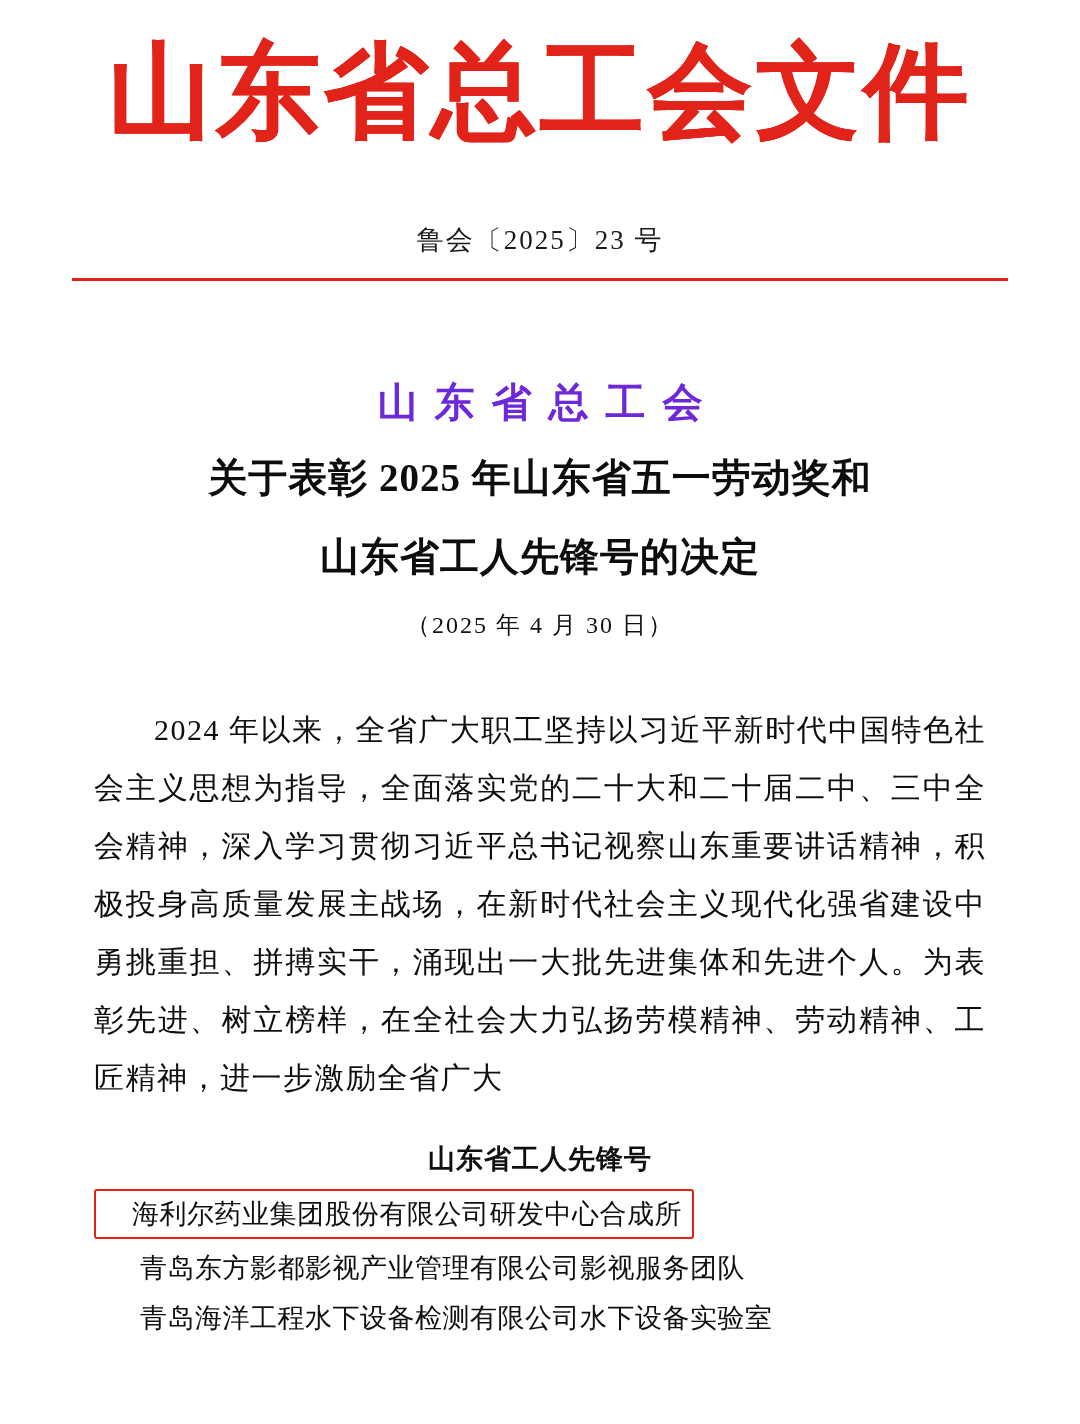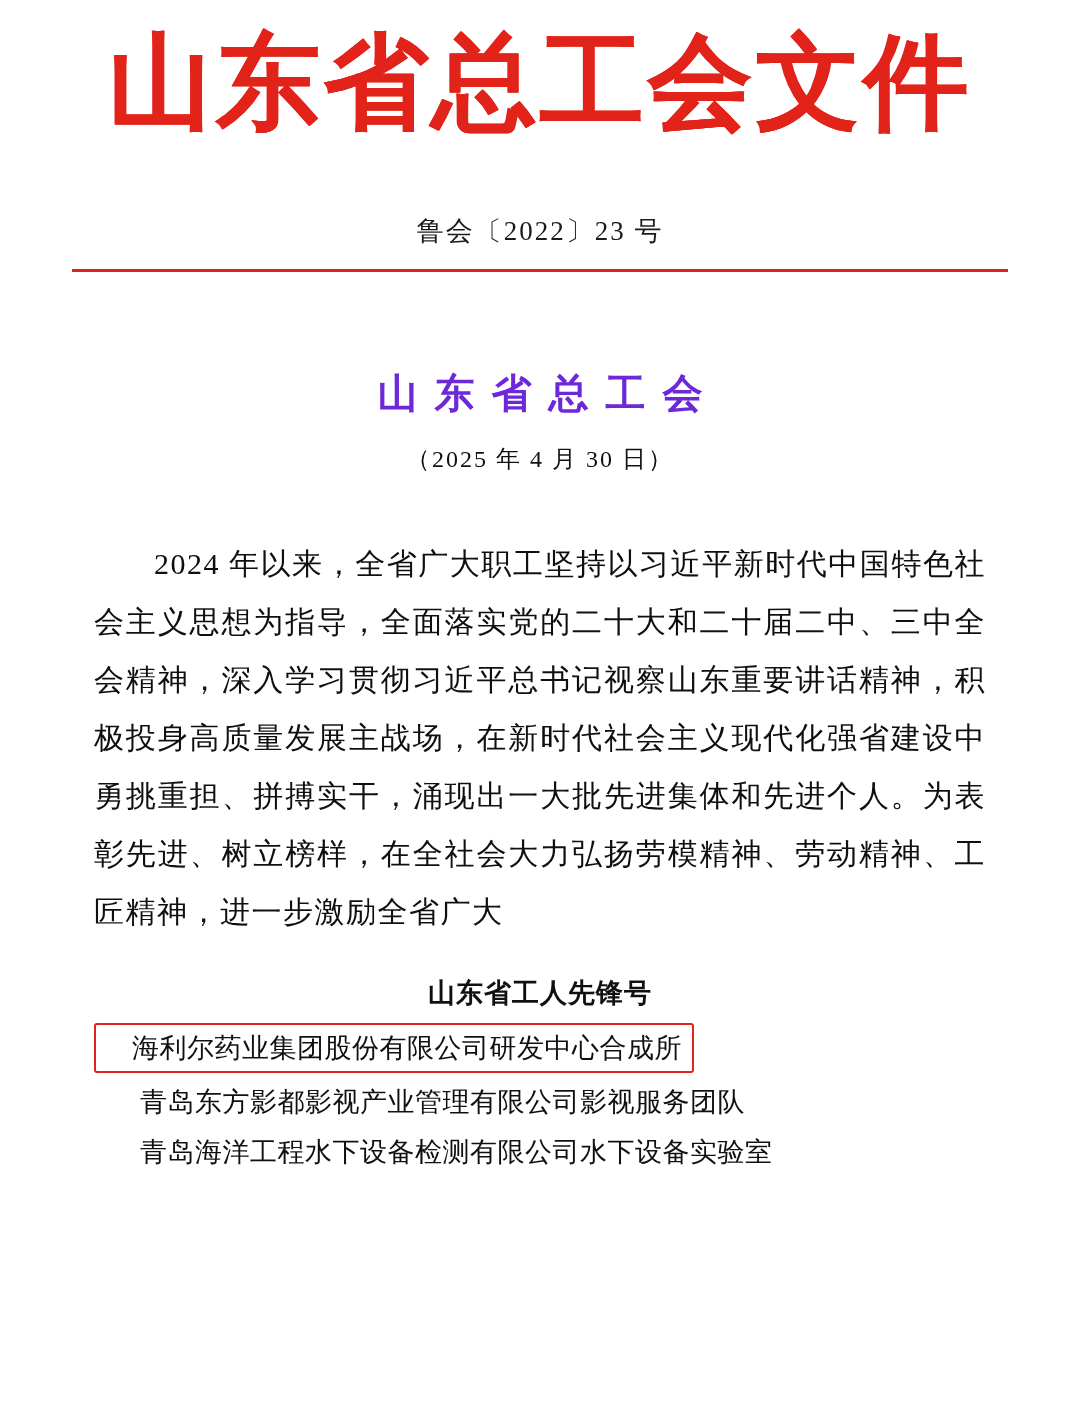--- a/index.html
+++ b/index.html
@@ -20,21 +20,21 @@
     width: 1080px;
     height: 1424px;
     box-sizing: border-box;
     padding: 0 72px;
     position: relative;
   }
 
   
   .masthead {
     text-align: center;
-    padding-top: 25px;
+    padding-top: 34px;
   }
   .masthead-title {
     color: #e2231a;
     font-family: "Liberation Serif", "DejaVu Serif", serif;
     font-weight: 700;
     font-size: 104px;
     line-height: 1.12;
     letter-spacing: 4px;
     white-space: nowrap;
     text-shadow: 0.5px 0 0 #e2231a, -0.5px 0 0 #e2231a;
@@ -139,26 +139,28 @@
 </style>
 </head>
 <body>
 
 <div class="page">
 
   <div class="masthead">
     <div class="masthead-title">山东省总工会文件</div>
   </div>
 
-  <div class="doc-number">鲁会〔2022〕23 号</div>
+  <div class="doc-number">鲁会〔2025〕23 号</div>
 
   <div class="red-rule"></div>
 
   <div class="title-block">
     <div class="org-line">山东省总工会</div>
+    <div class="subject-line">关于表彰 2025 年山东省五一劳动奖和</div>
+    <div class="subject-line">山东省工人先锋号的决定</div>
     <div class="date-line">（2025 年 4 月 30 日）</div>
   </div>
 
   <div class="body-text">
     <p>2024 年以来，全省广大职工坚持以习近平新时代中国特色社会主义思想为指导，全面落实党的二十大和二十届二中、三中全会精神，深入学习贯彻习近平总书记视察山东重要讲话精神，积极投身高质量发展主战场，在新时代社会主义现代化强省建设中勇挑重担、拼搏实干，涌现出一大批先进集体和先进个人。为表彰先进、树立榜样，在全社会大力弘扬劳模精神、劳动精神、工匠精神，进一步激励全省广大</p>
   </div>
 
   <div class="award-section">
     <div class="award-heading">山东省工人先锋号</div>
     <ul class="award-list">

